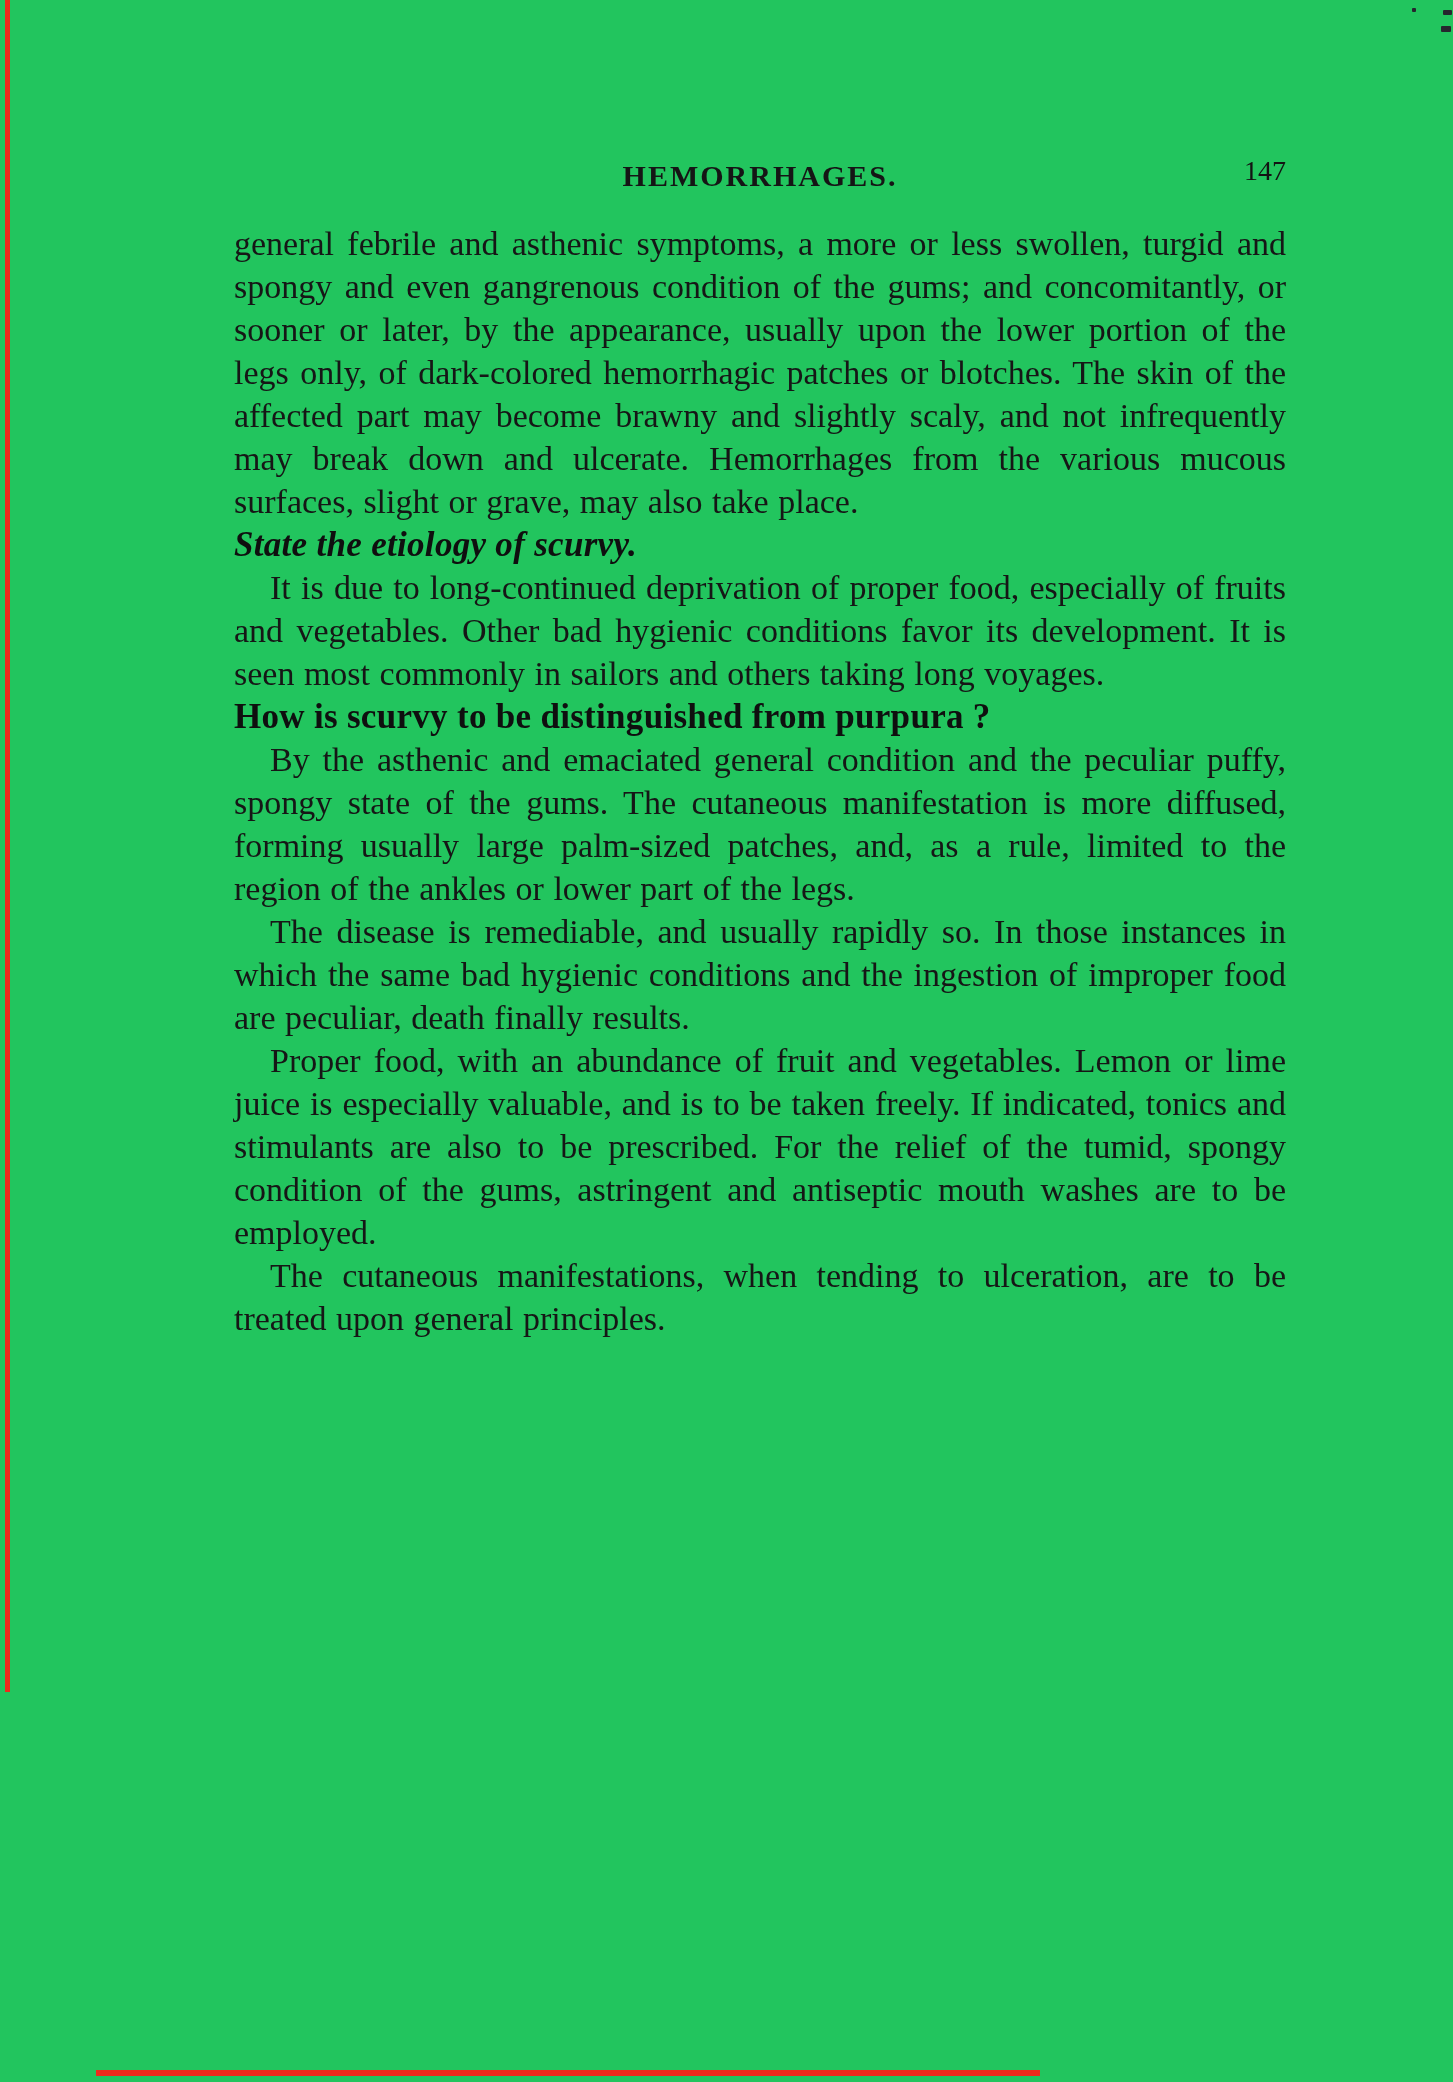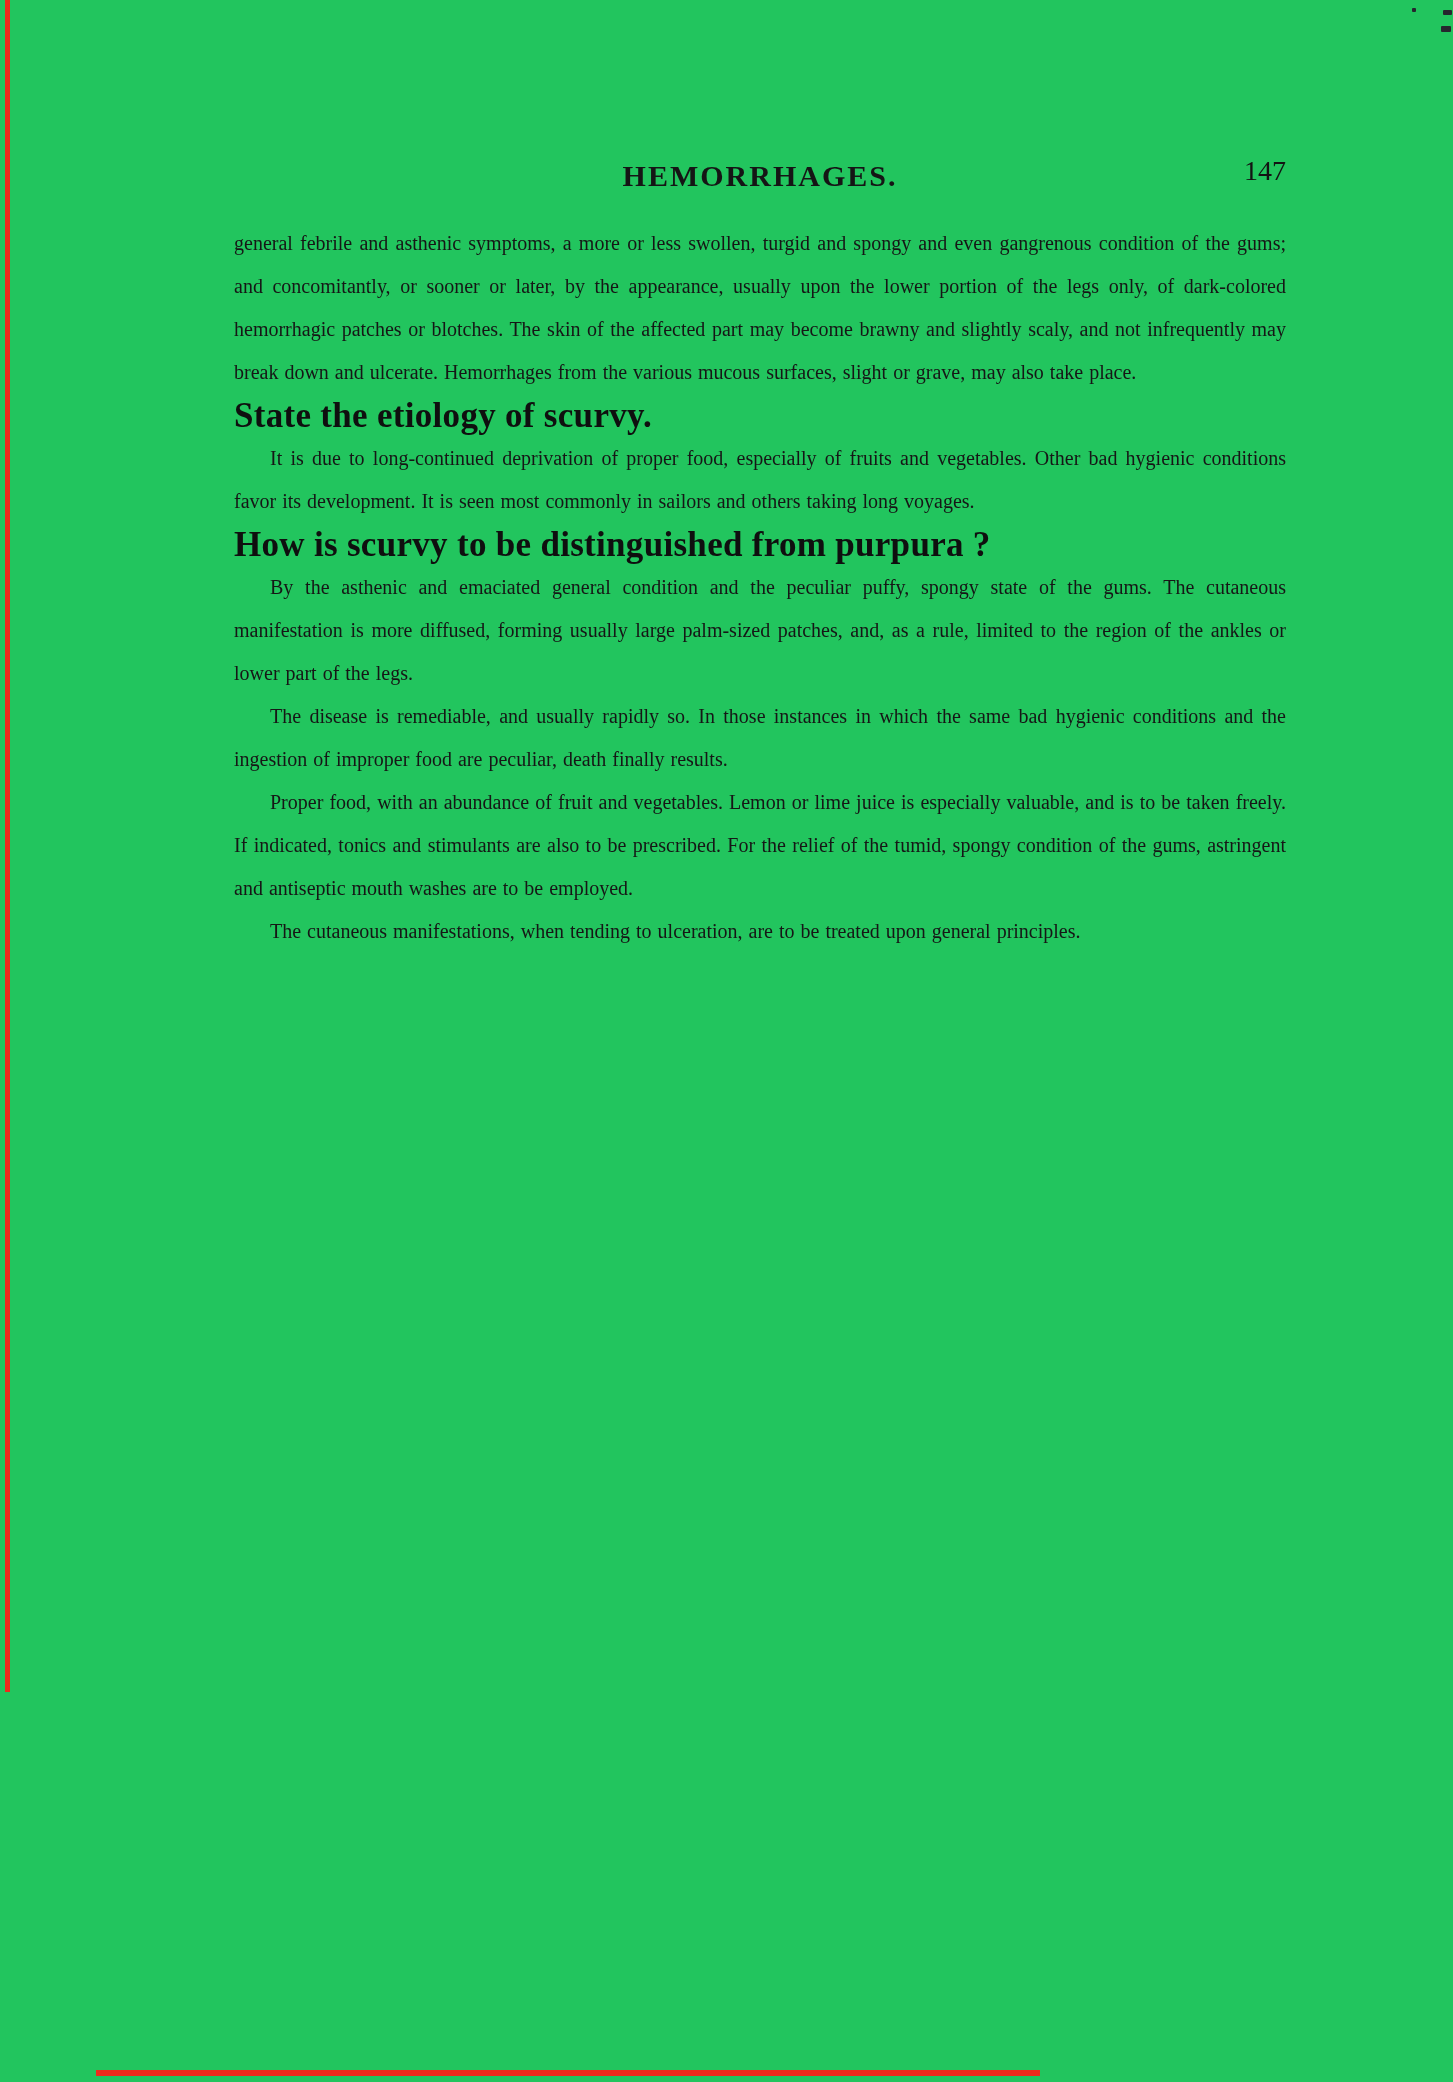--- a/index.html
+++ b/index.html
@@ -74,36 +74,36 @@
 
   
   .column {
     position: absolute;
     left: 234px;
     top: 222px;
     width: 1052px;
   }
   .column p {
     margin: 0;
-    font-size: 20px;
+    font-size: 34px;
     line-height: 43px;
     text-align: justify;
     text-justify: inter-word;
     word-spacing: 1px;
   }
   .column p.indent { text-indent: 36px; }
   .column h2 {
     margin: 0;
     font-size: 35px;
     line-height: 43px;
     font-weight: 700;
     letter-spacing: 0.3px;
     color: #0f0f0f;
   }
-  .mt-a { margin-top: 30px; } 
+  .mt-a { margin-top: 30px; font-style: italic; } 
   .mt-b { margin-top: 22px; } 
   .mt-c { margin-top: 24px; } 
   .mt-d { margin-top: 18px; } 
 </style>
 </head>
 <body>
 
 <div class="page">
 
   <div class="red-line-left"></div>

